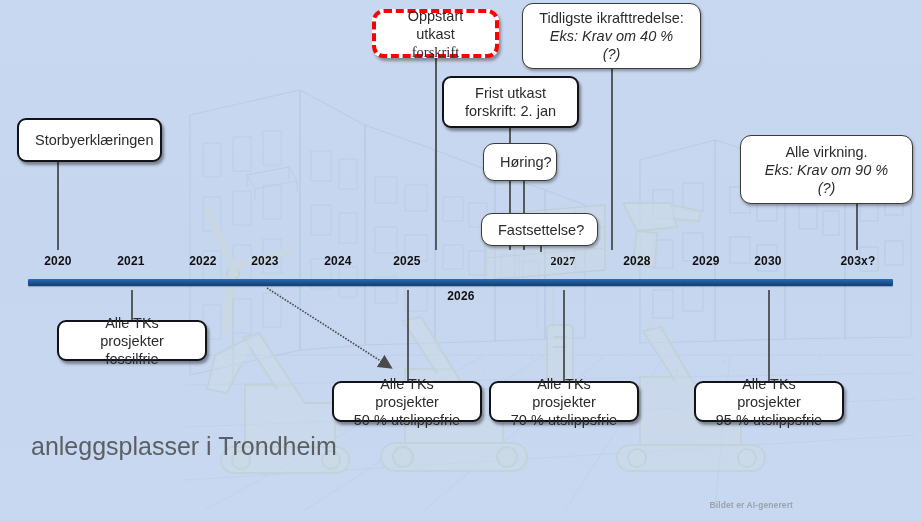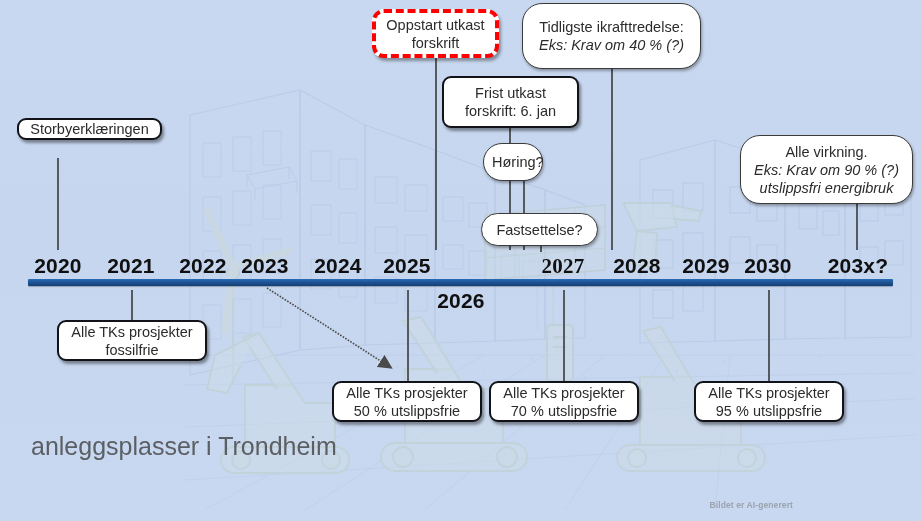--- a/index.html
+++ b/index.html
@@ -40,21 +40,21 @@
     top: 279px;
     width: 865px;
     height: 7px;
     background: linear-gradient(180deg,#2a6cb8 0%, #1b508f 55%, #163f73 100%);
     border-radius: 1px;
     box-shadow: 0 1px 1px rgba(0,0,0,.25);
   }
   .year {
     position: absolute;
     top: 254px;
-    font-size: 21px;
+    font-size: 12px;
     font-weight: bold;
     color: #101010;
     letter-spacing: .2px;
     white-space: nowrap;
     transform: translateX(-50%);
   }
 
   
   .conn {
     position: absolute;
@@ -70,28 +70,28 @@
     border: 2px solid #111318;
     border-radius: 9px;
     box-shadow: 2px 3px 3px rgba(0,0,0,.40);
     color: #2b2b2b;
     font-size: 14.5px;
     line-height: 18px;
     text-align: center;
     display: flex;
     align-items: center;
     justify-content: center;
-    padding: 3px 8px;
+    padding: 3px 16px;
   }
   .box span { display: block; width: 100%; }
 
   .box.thin {
     border-width: 1.4px;
     border-color: #3b3b3b;
-    border-radius: 20px;
+    border-radius: 11px;
     box-shadow: 1px 2px 3px rgba(0,0,0,.33);
   }
   .box.dashed-red {
     border: 4px dashed #ff0000;
     border-radius: 12px;
     box-shadow: 2px 3px 3px rgba(0,0,0,.35);
   }
   .box .ital { font-style: italic; }
 
   
@@ -319,58 +319,57 @@
   <div class="year" style="left:265px;">2023</div>
   <div class="year" style="left:338px;">2024</div>
   <div class="year" style="left:407px;">2025</div>
   <div class="year" style="left:461px;margin-top:35px;">2026</div>
   <div class="year" style="left:563px;font-family:Liberation Serif, serif;">2027</div>
   <div class="year" style="left:637px;">2028</div>
   <div class="year" style="left:706px;">2029</div>
   <div class="year" style="left:768px;">2030</div>
   <div class="year" style="left:858px;">203x?</div>
 
-  <div class="box" style="left:17px; top:118px; width:145px; height:22px;">
+  <div class="box" style="left:17px; top:118px; width:145px; height:44px;">
     <span>Storbyerklæringen</span>
   </div>
 
   <div class="box dashed-red" style="left:372px; top:9px; width:127px; height:49px;">
     <span>
       <span style="display:block;">Oppstart utkast</span>
-      <span style="display:block;">forskrift</span>
+      <span style="display:block;font-family:Liberation Serif, serif;">forskrift</span>
     </span>
   </div>
 
   <div class="box" style="left:442px; top:76px; width:137px; height:52px;">
     <span>
       <span style="display:block;">Frist utkast</span>
-      <span style="display:block;">forskrift: 6. jan</span>
-    </span>
-  </div>
-
-  <div class="box thin" style="left:483px; top:143px; width:60px; height:38px;">
+      <span style="display:block;">forskrift: 2. jan</span>
+    </span>
+  </div>
+
+  <div class="box thin" style="left:483px; top:143px; width:74px; height:38px;">
     <span>Høring?</span>
   </div>
 
   <div class="box thin" style="left:481px; top:213px; width:117px; height:33px;">
     <span>Fastsettelse?</span>
   </div>
 
   <div class="box thin" style="left:522px; top:3px; width:179px; height:66px;">
     <span>
       <span style="display:block;">Tidligste ikrafttredelse:</span>
       <span class="ital" style="display:block;">Eks: Krav om 40 % (?)</span>
     </span>
   </div>
 
   <div class="box thin" style="left:740px; top:135px; width:173px; height:69px;">
     <span>
       <span style="display:block;">Alle virkning.</span>
       <span class="ital" style="display:block;">Eks: Krav om 90 % (?)</span>
-      <span class="ital" style="display:block;">utslippsfri energibruk</span>
     </span>
   </div>
 
   <div class="box" style="left:57px; top:320px; width:150px; height:41px;">
     <span>
       <span style="display:block;">Alle TKs prosjekter</span>
       <span style="display:block;">fossilfrie</span>
     </span>
   </div>
 

